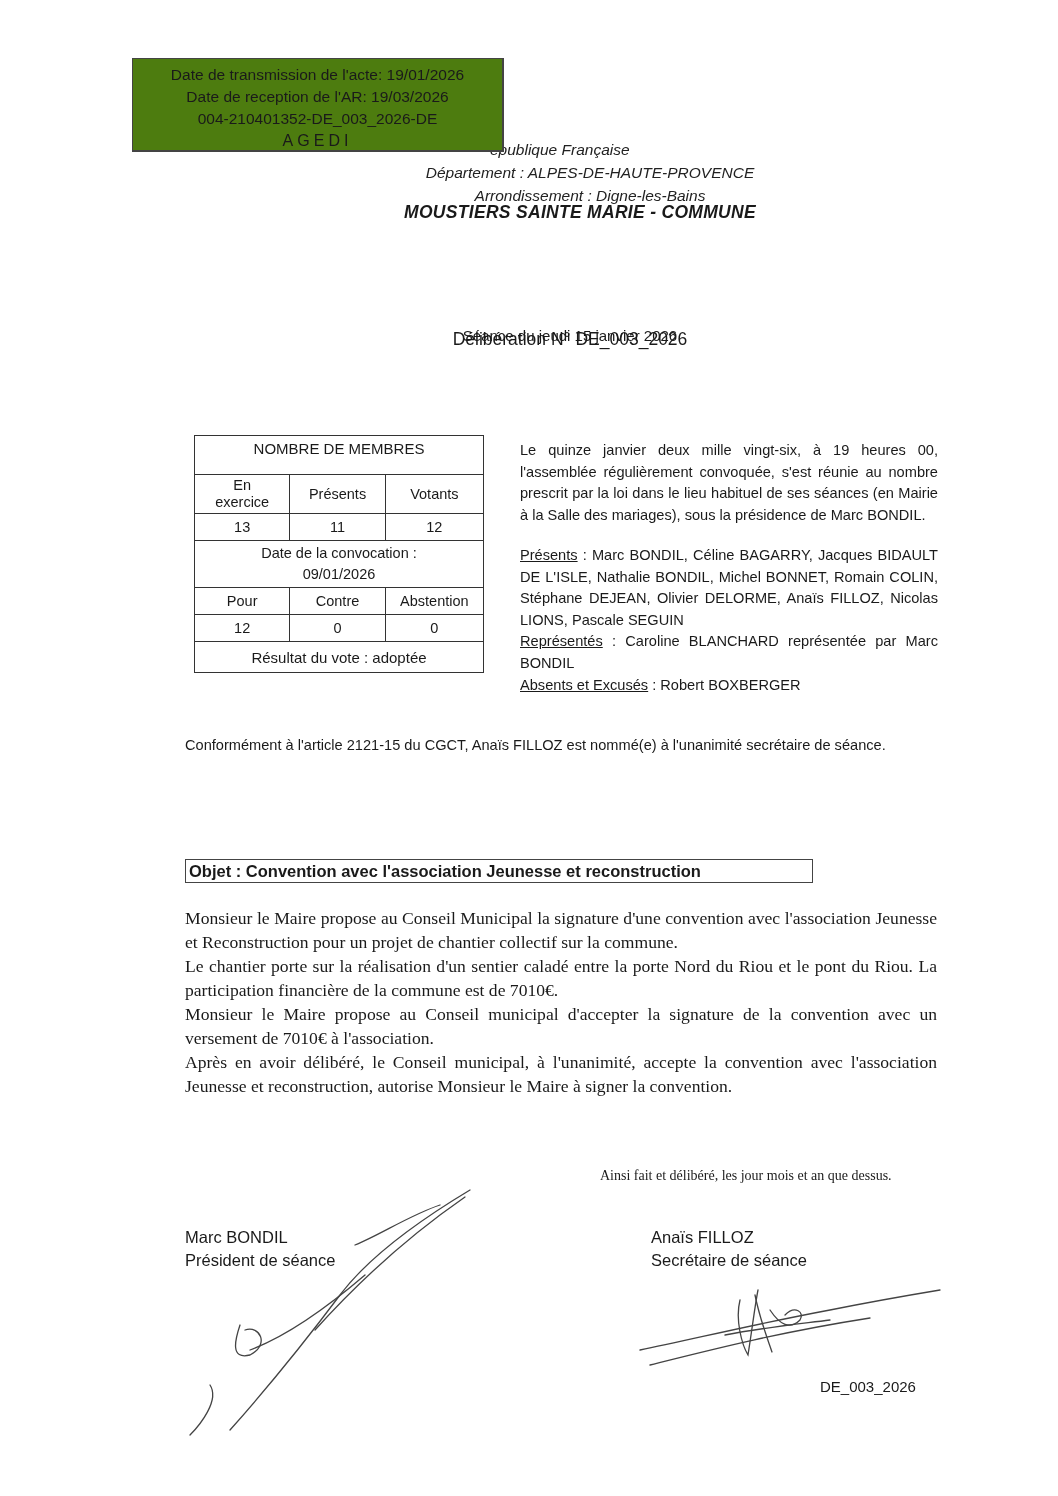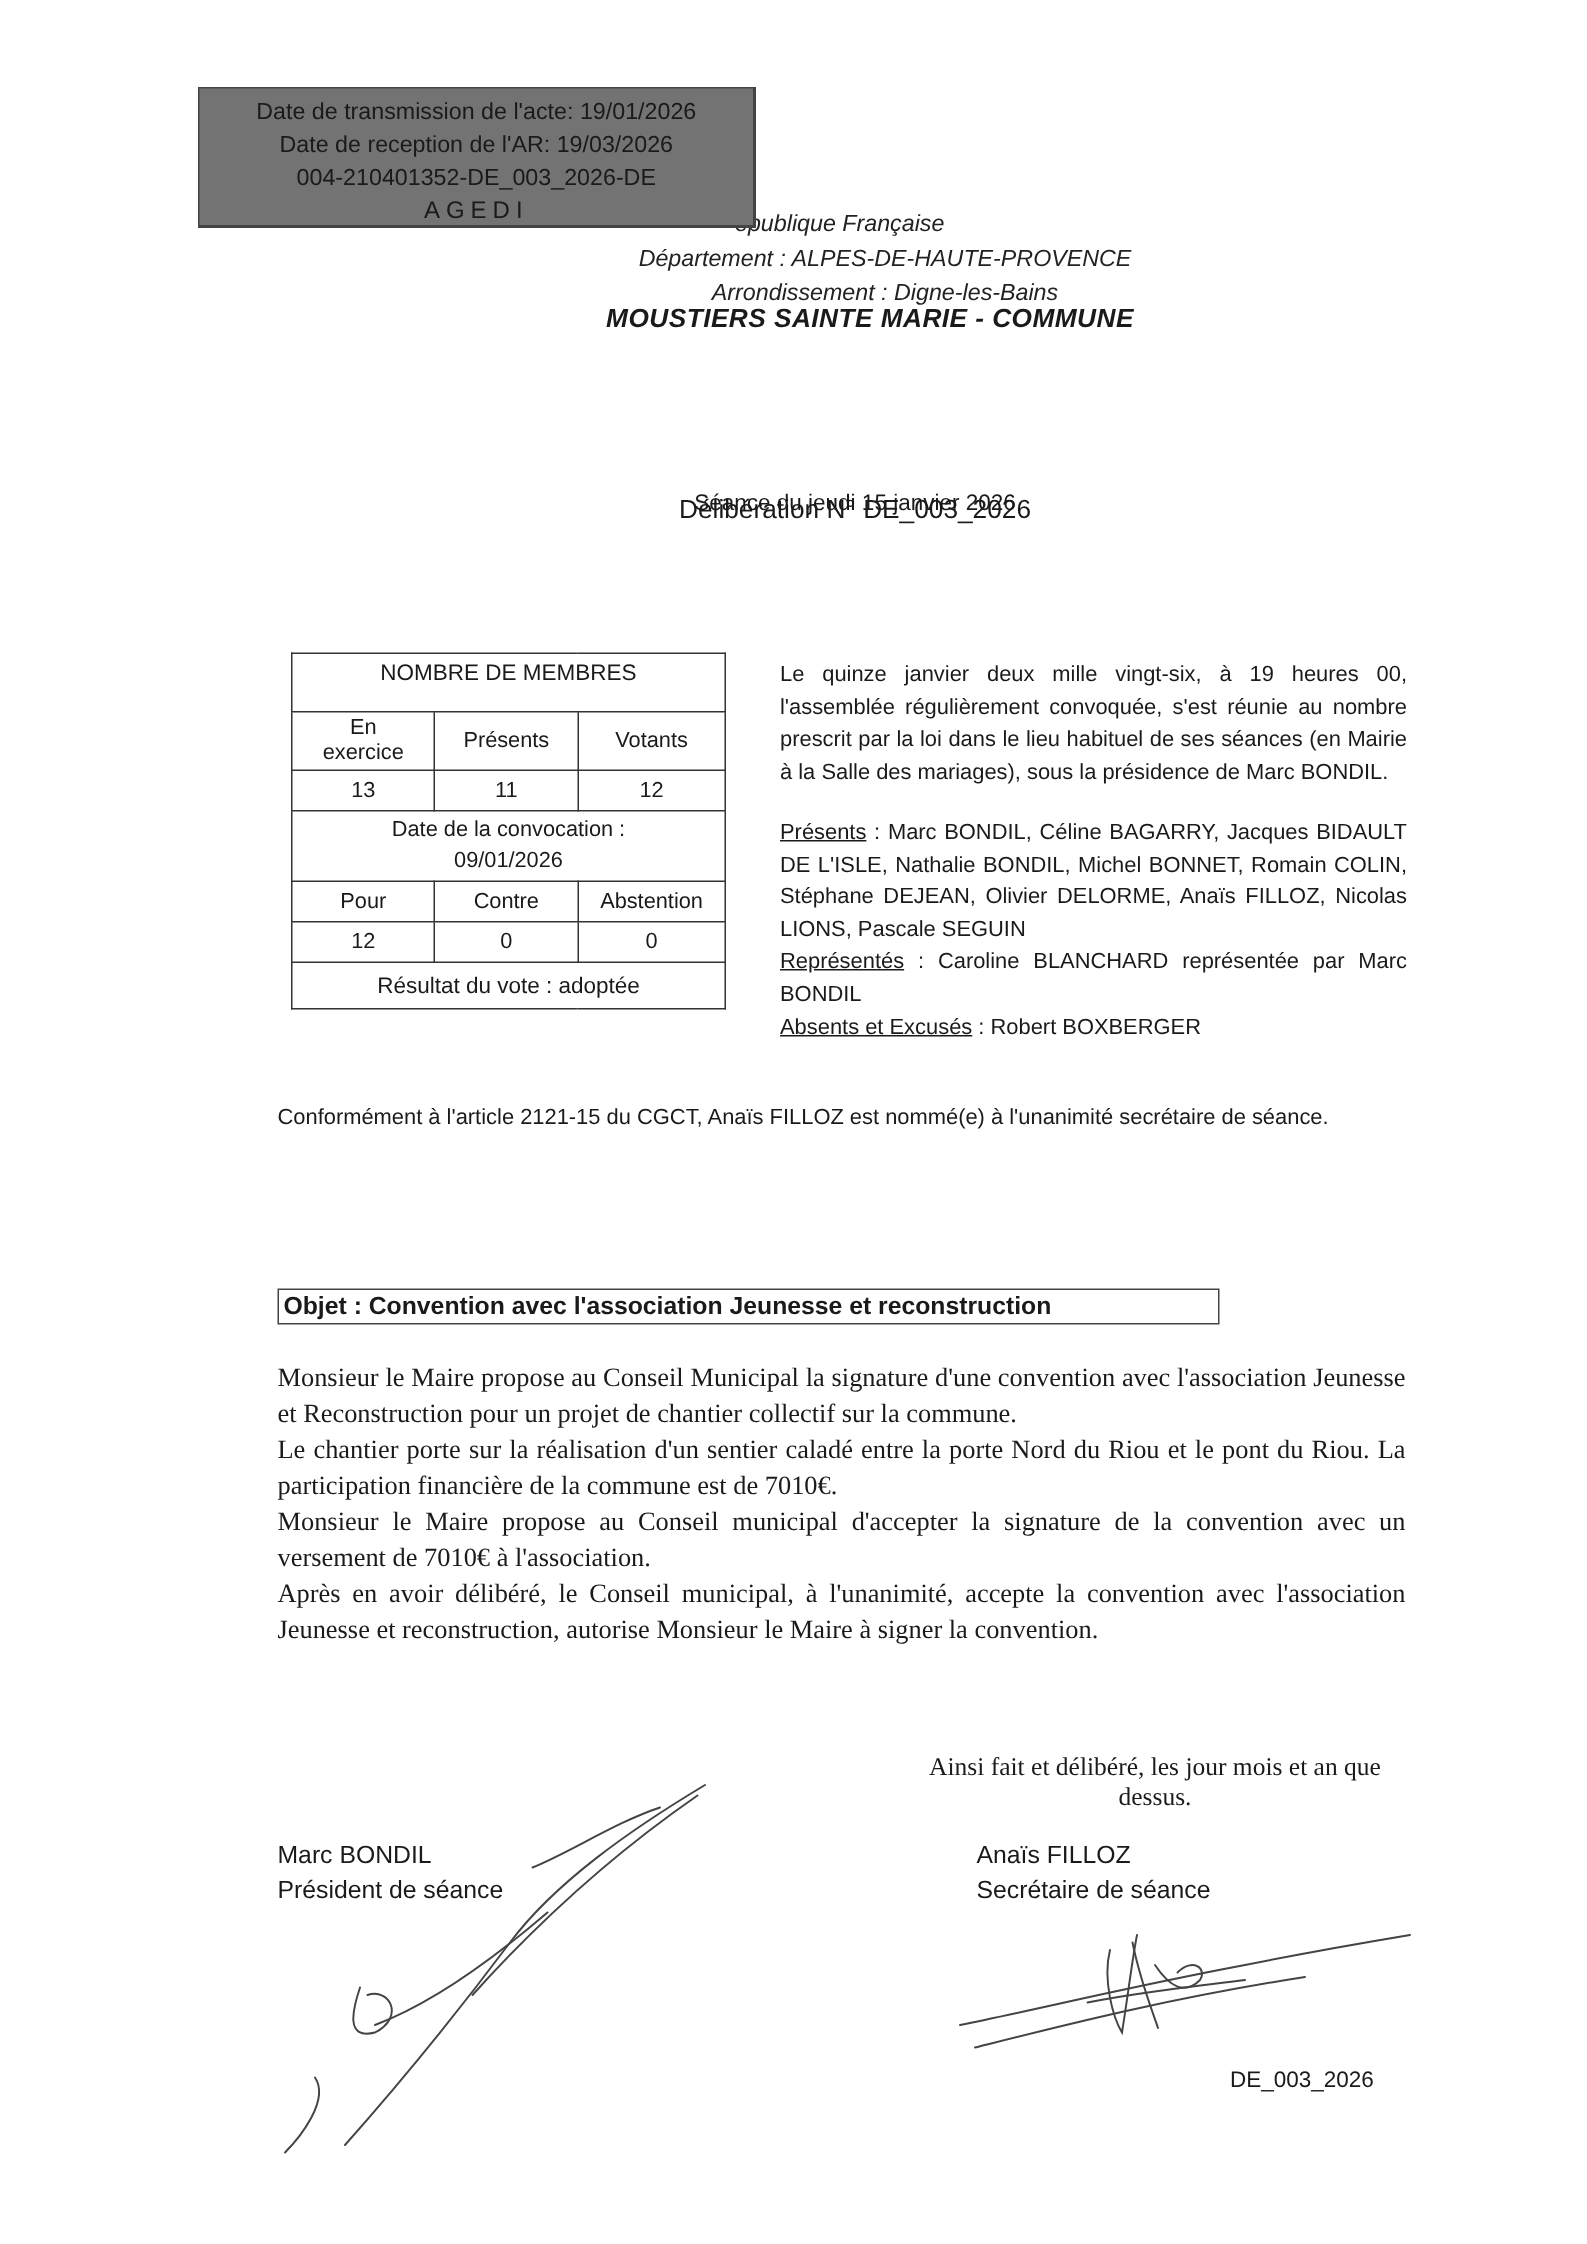--- a/index.html
+++ b/index.html
@@ -1,20 +1,20 @@
 <!DOCTYPE html>
 <html><head>
 <meta charset="utf-8">
 <style>
   html, body { margin: 0; padding: 0; background: #ffffff; }
   body { width: 1058px; height: 1496px; position: relative; overflow: hidden; color: #1a1a1a; font-family: "Liberation Sans", sans-serif; }
   .abs { position: absolute; }
 
   
-  .stamp { left: 132px; top: 58px; width: 372px; height: 94px; border: 1.5px solid #444; border-right-width: 2px; border-bottom-width: 2px; background: #737373; z-index: 2; text-align: center; font-size: 15.5px; line-height: 22px; padding-top: 5px; box-sizing: border-box; }
+  .stamp { left: 132px; top: 58px; width: 372px; height: 94px; border: 1.5px solid #444; border-right-width: 2px; border-bottom-width: 2px; background: #4d7c0f; z-index: 2; text-align: center; font-size: 15.5px; line-height: 22px; padding-top: 5px; box-sizing: border-box; }
   .stamp .agedi { letter-spacing: 4px; font-size: 16px; }
 
   
   .header { left: 370px; top: 138px; width: 440px; text-align: center; font-style: italic; font-size: 15.5px; line-height: 23px; color: #222; }
   .header .rep { display:block; padding-left: 120px; text-align:left; }
   .commune { left: 380px; top: 202px; width: 400px; text-align: center; font-style: italic; font-weight: bold; font-size: 17.5px; letter-spacing: 0.3px; }
 
   .seance { left: 420px; top: 287px; width: 300px; text-align: center; font-size: 15px; margin-top: 40px; }
   .delib { left: 420px; top: 329px; width: 300px; text-align: center; font-size: 17.5px; }
 
@@ -34,21 +34,21 @@
 
   .secretaire { left: 185px; top: 735px; width: 755px; font-size: 14.6px; line-height: 21.6px; }
 
   
   .objet { left: 185px; top: 859px; width: 628px; height: 24px; border: 1.5px solid #444; box-sizing: border-box; font-weight: bold; font-size: 16.5px; line-height: 22px; padding-left: 3px; }
 
   .body-text { left: 185px; top: 906px; width: 752px; font-size: 17.6px; line-height: 24px; text-align: justify; }
   .body-text p { margin: 0; }
   .body-text p.last-short { text-align-last: left; font-family: Liberation Serif, serif; }
 
-  .ainsi { left: 600px; top: 1168px; width: 340px; text-align: center; font-family: "Liberation Serif", serif; font-size: 17px; }
+  .ainsi { left: 600px; top: 1168px; width: 340px; text-align: left; font-family: "Liberation Serif", serif; font-size: 14px; }
 
   .sig-left { left: 185px; top: 1226px; font-size: 16.5px; line-height: 23px; }
   .sig-right { left: 651px; top: 1226px; font-size: 16.5px; line-height: 23px; }
 
   .ref { left: 820px; top: 1378px; width: 120px; text-align: left; font-size: 15px; }
 
   svg.signature { position: absolute; overflow: visible; }
 </style>
 </head>
 <body>

